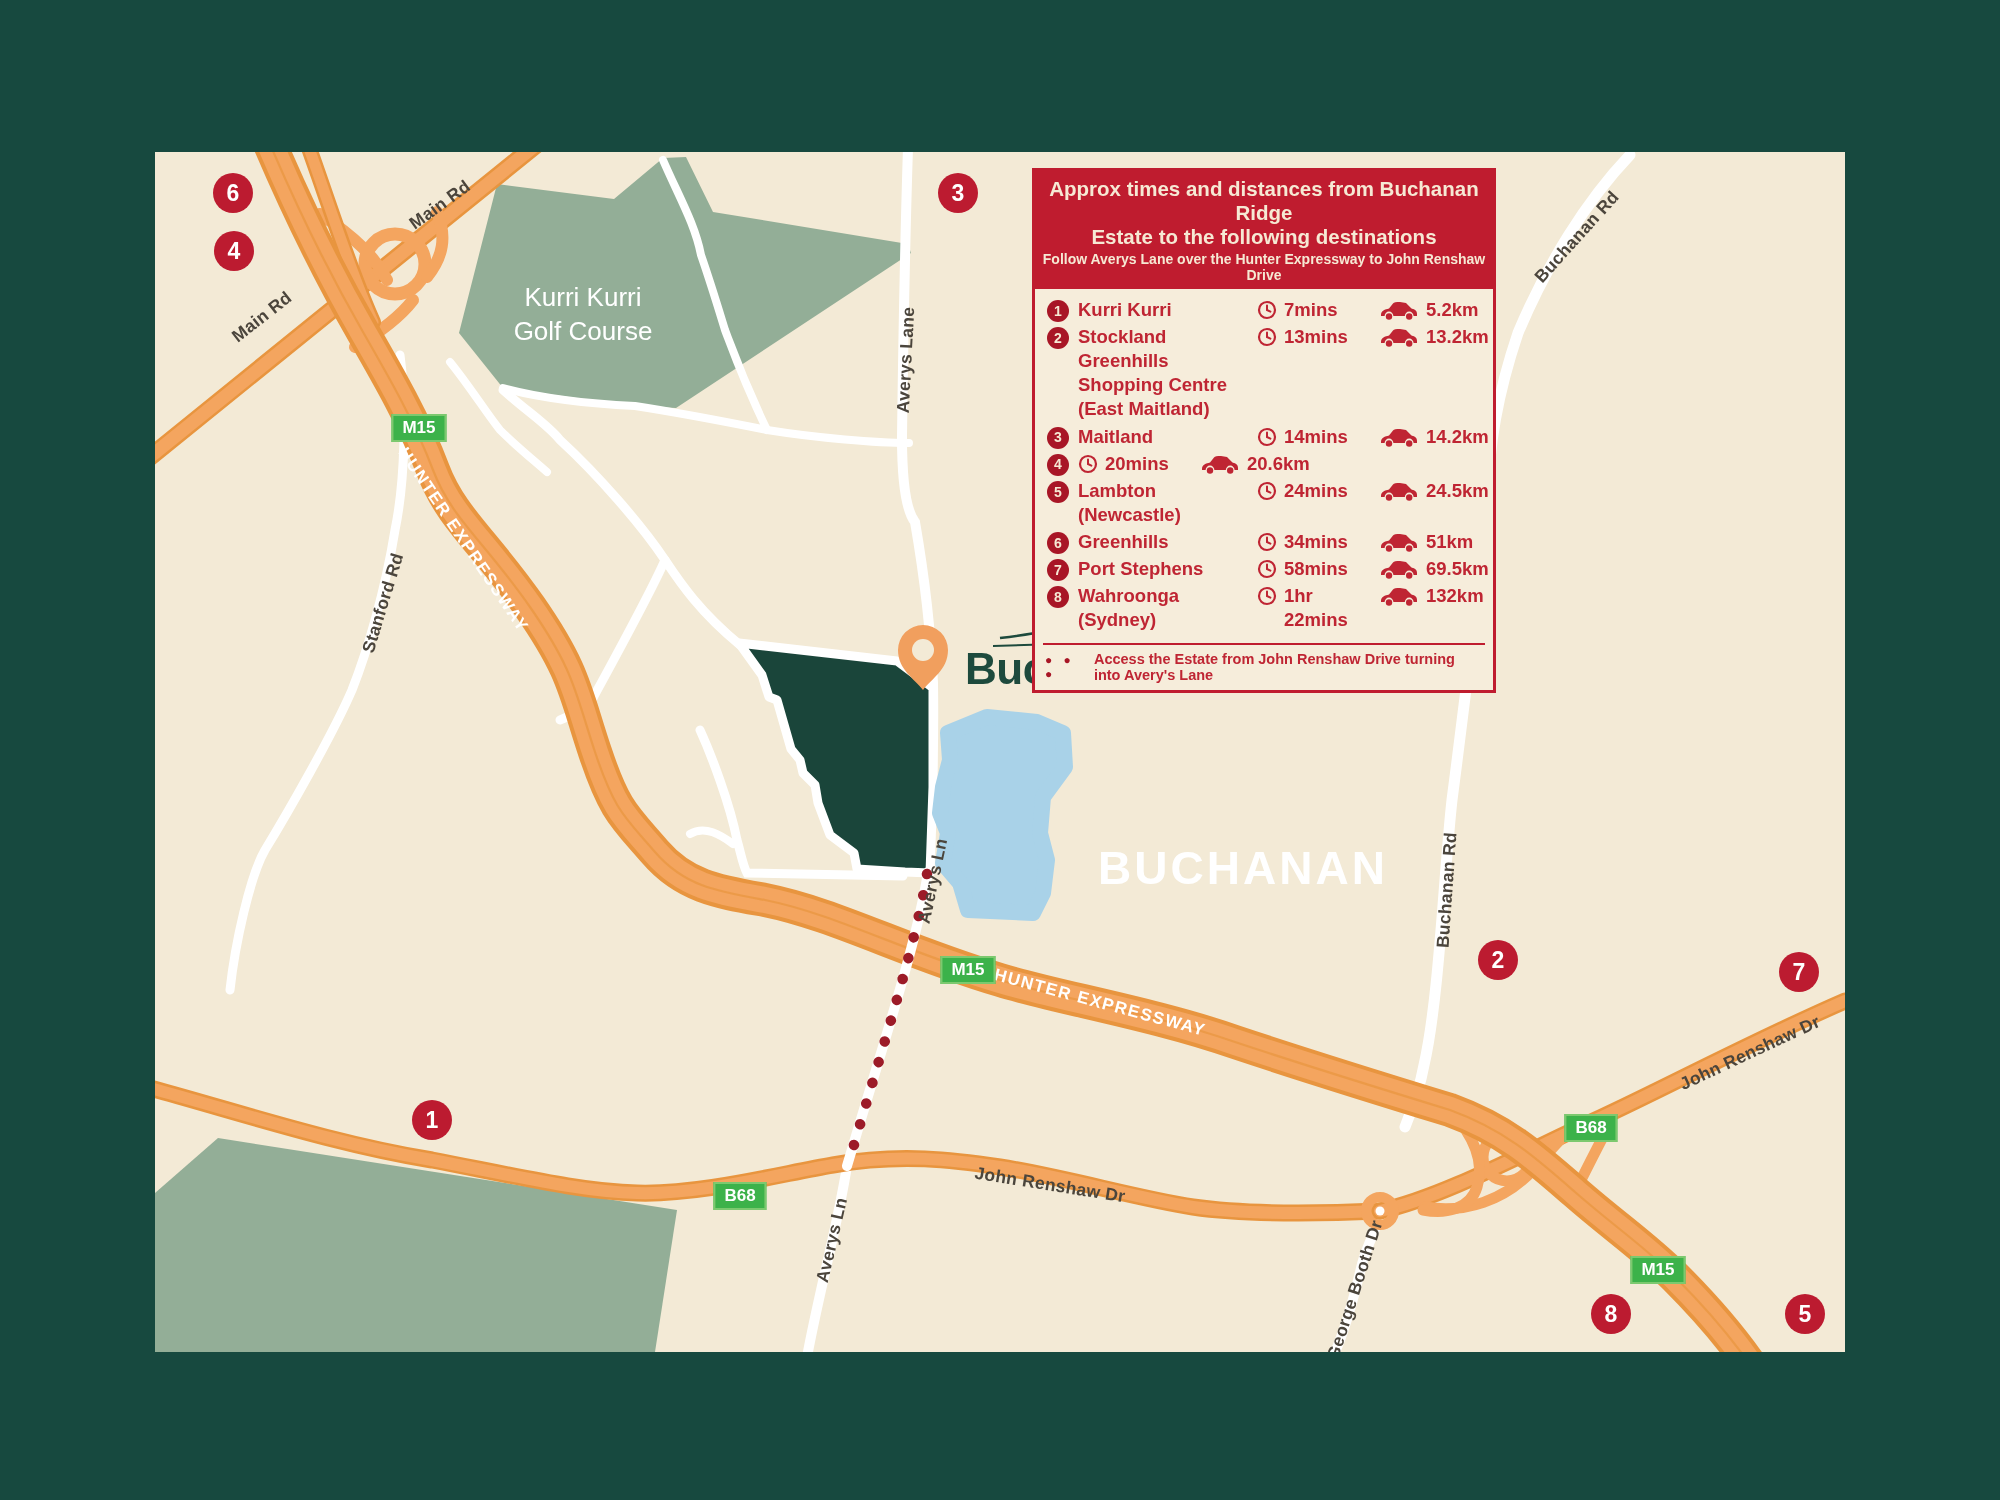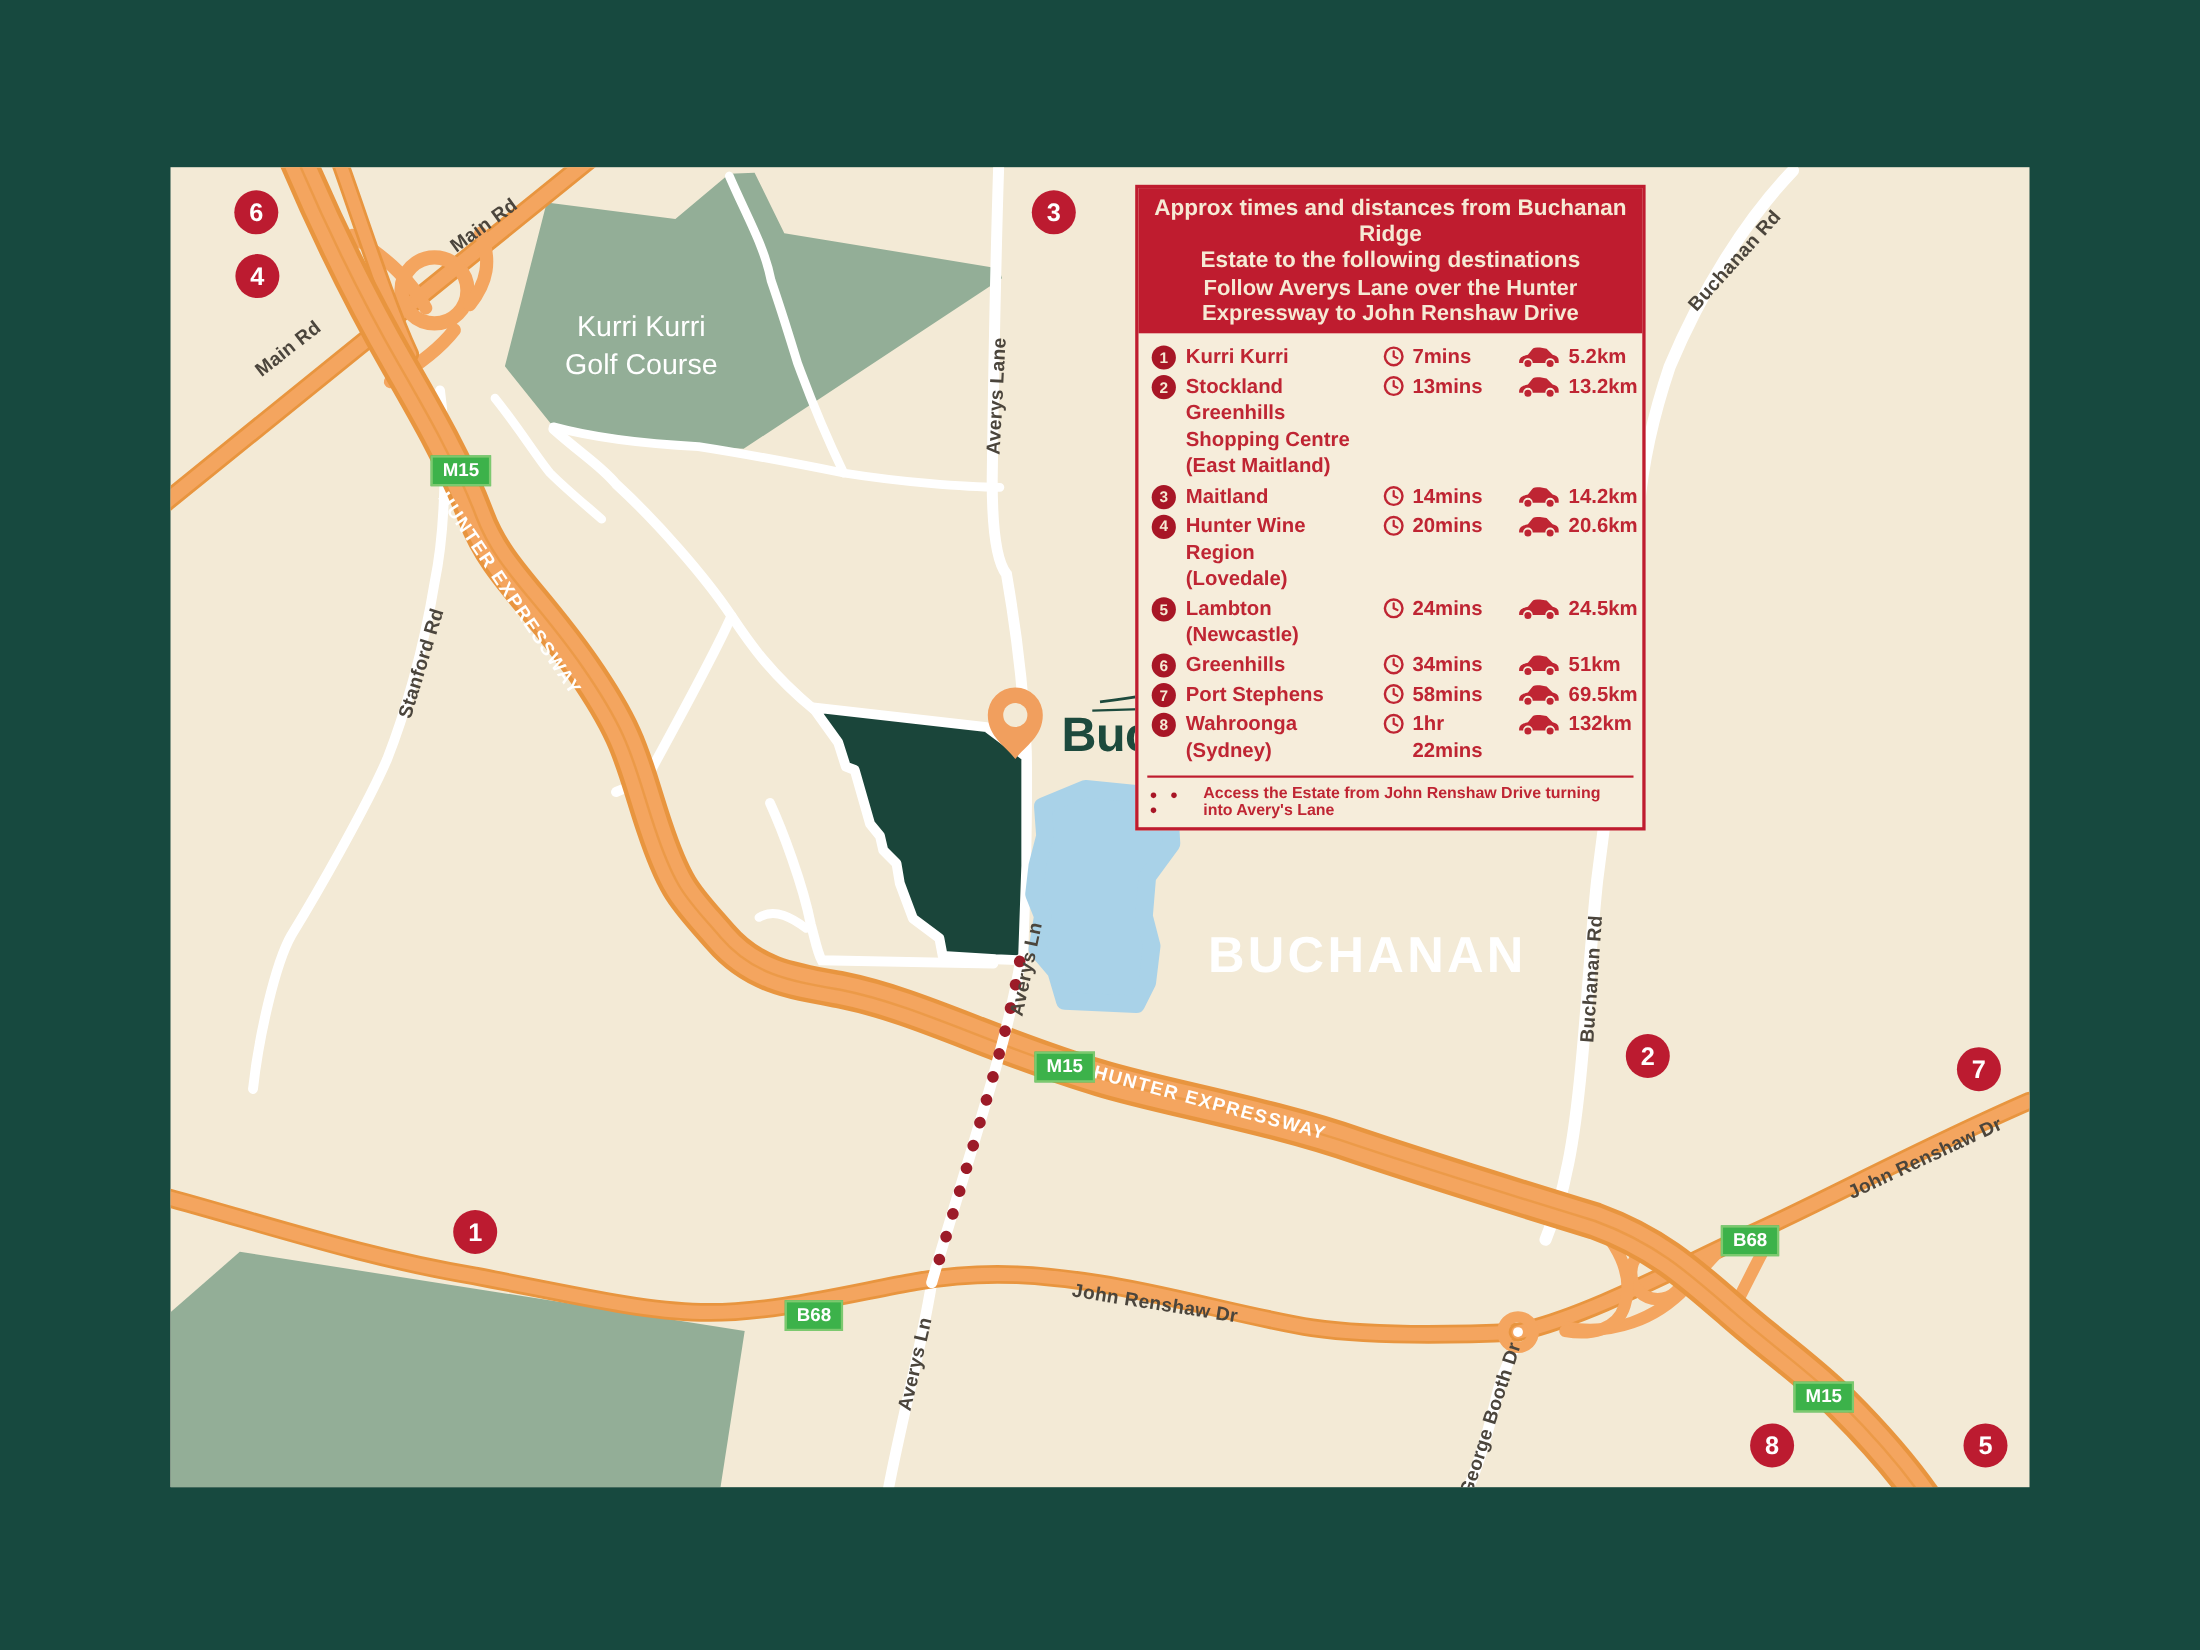--- a/index.html
+++ b/index.html
@@ -29,21 +29,21 @@
   .logo{position:absolute;left:810px;top:492px;width:360px;}
   .logo-text{font-size:44px;font-weight:700;letter-spacing:-.5px;}
   .logo-text .primary{color:var(--logo-dark);}
   .logo-text .secondary{color:var(--logo-sage);}
   
   .legend{position:absolute;left:877px;top:16px;width:464px;background:var(--legend-bg);
           border:3px solid var(--legend-red);box-sizing:border-box;}
   .legend-header{background:var(--legend-red);color:var(--cream-text);text-align:center;
                  padding:6px 6px 6px;}
   .legend-title{font-size:20.5px;font-weight:700;line-height:1.16;white-space:pre-line;}
-  .legend-subtitle{font-size:20px;font-weight:700;margin-top:3px;}
+  .legend-subtitle{font-size:14px;font-weight:700;margin-top:3px;}
   .legend-rows{padding:9px 10px 4px 12px;}
   .lrow{display:flex;align-items:flex-start;margin-bottom:3px;color:var(--text-red);
         font-weight:700;font-size:18.5px;line-height:1.3;}
   .lrow-num{flex:none;width:22px;height:22px;border-radius:50%;background:var(--badge-red);
             color:var(--cream-text);font-size:14px;font-weight:700;display:flex;
             align-items:center;justify-content:center;margin:2px 9px 0 0;}
   .lrow-name{flex:1;white-space:pre-line;padding-right:4px;}
   .lrow-time{flex:none;width:122px;display:flex;gap:7px;align-items:flex-start;}
   .lrow-dist{flex:none;width:104px;display:flex;gap:7px;align-items:flex-end;}
   .icon{flex:none;display:block;margin-top:2px;}
@@ -240,22 +240,20 @@
         <div class="lrow-dist">
             <svg class="icon" width="40" height="22">
               <use href="#car-icon"></use>
             </svg>
             <span>14.2km</span>
           </div>
       </div>
 
       <div class="lrow">
         <div class="lrow-num">4</div>
-        <div class="lrow-name">Hunter Wine Region
-(Lovedale)</div>
         <div class="lrow-time">
             <svg class="icon" width="20" height="20">
               <use href="#clock-icon"></use>
             </svg>
             <span>20mins</span>
           </div>
         <div class="lrow-dist">
             <svg class="icon" width="40" height="22">
               <use href="#car-icon"></use>
             </svg>

